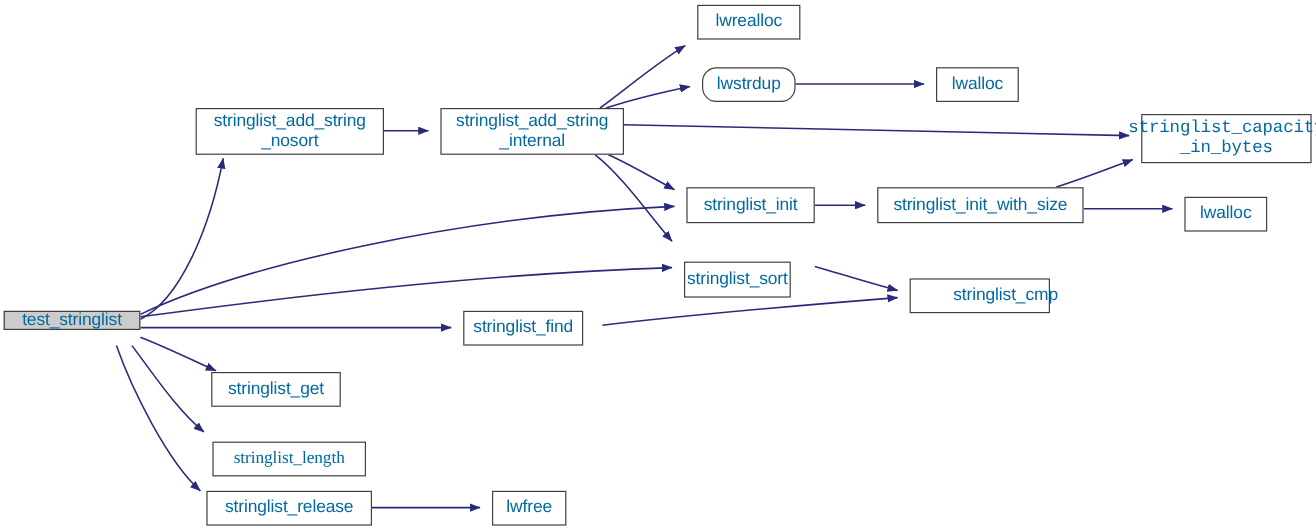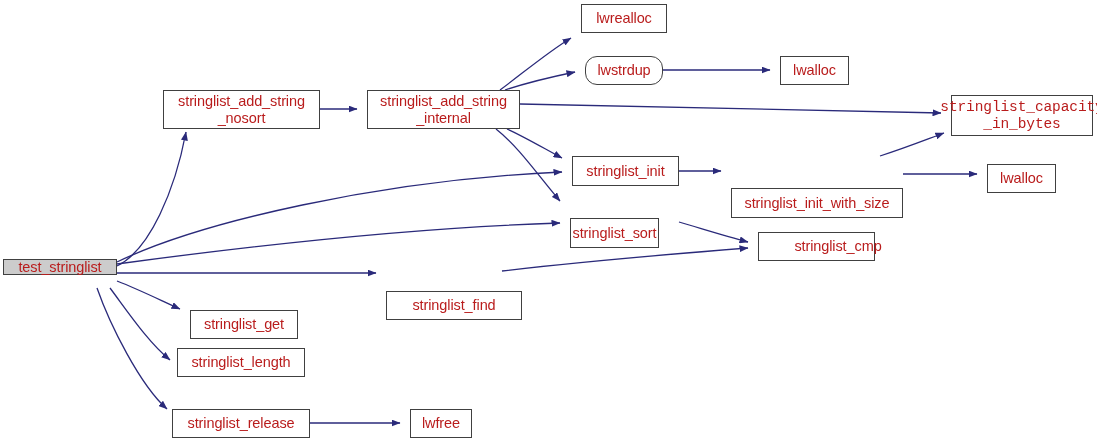--- a/index.html
+++ b/index.html
@@ -22,21 +22,21 @@
     top: 0;
     width: 1097px;
     height: 443px;
     pointer-events: none;
   }
   .node {
     position: absolute;
     box-sizing: border-box;
     border: 1px solid #404040;
     background: #ffffff;
-    color: #b91c1c;
+    color: #0369a1;
     display: flex;
     align-items: center;
     justify-content: center;
     text-align: center;
     font-size: 14.5px;
     line-height: 17px;
     letter-spacing: -0.1px;
     white-space: pre;
     cursor: pointer;
   }
@@ -83,25 +83,25 @@
       <div class="node" style="left: 581px; top: 4px; width: 86px; height: 29px; border-color: rgb(64, 64, 64); background: rgb(255, 255, 255);">lwrealloc</div>
       <div class="node" style="left: 585px; top: 56px; width: 78px; height: 29px; border-color: rgb(64, 64, 64); background: rgb(255, 255, 255); border-radius: 12px;">lwstrdup</div>
       <div class="node" style="left: 780px; top: 56px; width: 69px; height: 29px; border-color: rgb(64, 64, 64); background: rgb(255, 255, 255);">lwalloc</div>
       <div class="node" style="left: 163px; top: 90px; width: 157px; height: 39px; border-color: rgb(64, 64, 64); background: rgb(255, 255, 255);">stringlist_add_string
 _nosort</div>
       <div class="node" style="left: 367px; top: 90px; width: 153px; height: 39px; border-color: rgb(64, 64, 64); background: rgb(255, 255, 255);">stringlist_add_string
 _internal</div>
       <div class="node" style="left: 951px; top: 95px; width: 142px; height: 41px; border-color: rgb(64, 64, 64); background: rgb(255, 255, 255); font-family: Liberation Mono, monospace;">stringlist_capacity
 _in_bytes</div>
       <div class="node" style="left: 572px; top: 156px; width: 107px; height: 30px; border-color: rgb(64, 64, 64); background: rgb(255, 255, 255);">stringlist_init</div>
-      <div class="node" style="left: 731px; top: 156px; width: 172px; height: 30px; border-color: rgb(64, 64, 64); background: rgb(255, 255, 255); margin-top: 32px;">stringlist_init_with_size</div>
+      <div class="node" style="left: 731px; top: 156px; width: 172px; height: 30px; border-color: rgb(64, 64, 64); background: rgb(255, 255, 255);">stringlist_init_with_size</div>
       <div class="node" style="left: 987px; top: 164px; width: 69px; height: 29px; border-color: rgb(64, 64, 64); background: rgb(255, 255, 255);">lwalloc</div>
       <div class="node" style="left: 570px; top: 218px; width: 89px; height: 30px; border-color: rgb(64, 64, 64); background: rgb(255, 255, 255);">stringlist_sort</div>
       <div class="node" style="left: 758px; top: 232px; width: 117px; height: 29px; border-color: rgb(64, 64, 64); background: rgb(255, 255, 255); padding-left: 43px;">stringlist_cmp</div>
       <div class="node root" style="left: 3px; top: 259px; width: 114px; height: 16px; border-color: rgb(64, 64, 64); background: rgb(204, 204, 204);">test_stringlist</div>
-      <div class="node" style="left: 386px; top: 259px; width: 136px; height: 29px; border-color: rgb(64, 64, 64); background: rgb(255, 255, 255); margin-top: 32px;">stringlist_find</div>
-      <div class="node" style="left: 190px; top: 310px; width: 108px; height: 29px; border-color: rgb(64, 64, 64); background: rgb(255, 255, 255);">stringlist_get</div>
-      <div class="node" style="left: 177px; top: 348px; width: 128px; height: 29px; border-color: rgb(64, 64, 64); background: rgb(255, 255, 255);">stringlist_length</div>
+      <div class="node" style="left: 386px; top: 259px; width: 100px; height: 29px; border-color: rgb(64, 64, 64); background: rgb(255, 255, 255);">stringlist_find</div>
+      <div class="node" style="left: 176px; top: 310px; width: 108px; height: 29px; border-color: rgb(64, 64, 64); background: rgb(255, 255, 255);">stringlist_get</div>
+      <div class="node" style="left: 177px; top: 368px; width: 128px; height: 29px; border-color: rgb(64, 64, 64); background: rgb(255, 255, 255); font-family: Liberation Serif, serif;">stringlist_length</div>
       <div class="node" style="left: 172px; top: 409px; width: 138px; height: 29px; border-color: rgb(64, 64, 64); background: rgb(255, 255, 255);">stringlist_release</div>
       <div class="node" style="left: 410px; top: 409px; width: 62px; height: 29px; border-color: rgb(64, 64, 64); background: rgb(255, 255, 255);">lwfree</div>
     </div>
 
 </div>
 
 </body></html>

